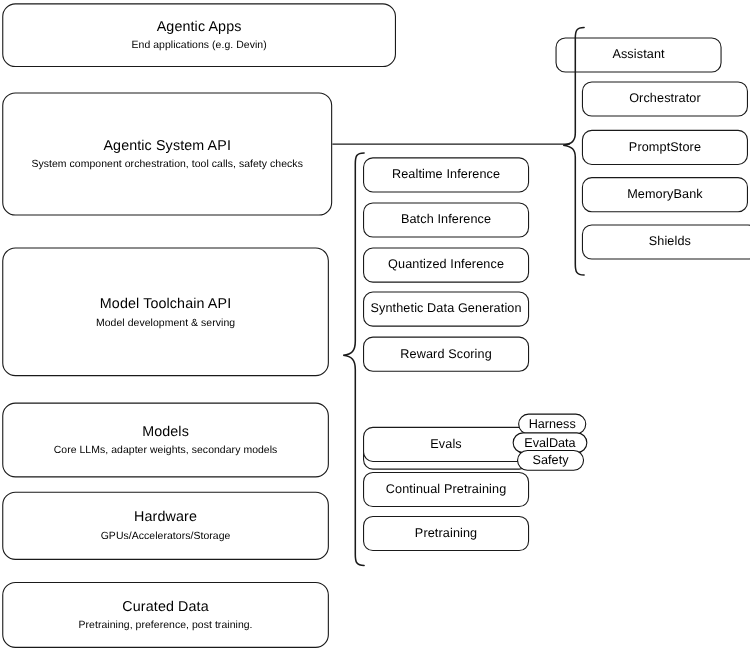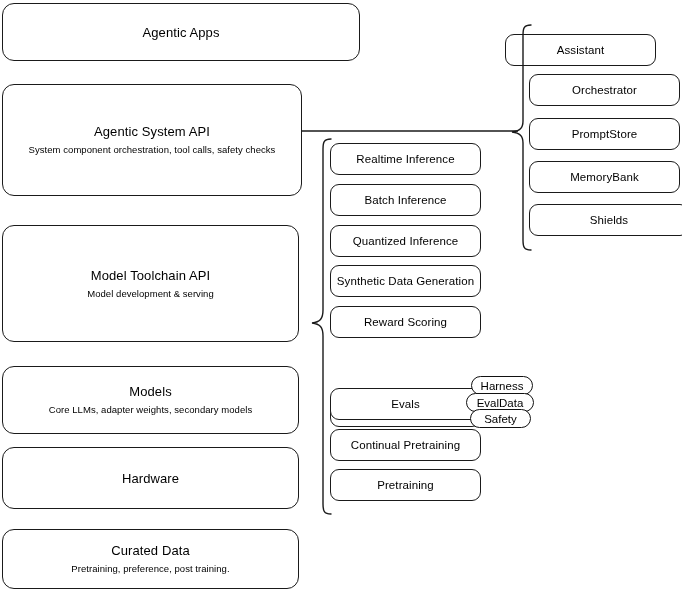--- a/index.html
+++ b/index.html
@@ -83,39 +83,41 @@
   }
   .connector svg { display: block; }
 </style>
 </head>
 <body>
 
 <div id="canvas">
 
   <div class="box" style="left:2px; top:3px; width:358px; height:58px;">
     <div class="layer-title">Agentic Apps</div>
+    <div class="layer-sub">End applications (e.g. Devin)</div>
   </div>
 
   <div class="box" style="left:2px; top:84px; width:300px; height:112px;">
     <div class="layer-title">Agentic System API</div>
     <div class="layer-sub">System component orchestration, tool calls, safety checks</div>
   </div>
 
   <div class="box" style="left:2px; top:225px; width:297px; height:117px;">
     <div class="layer-title">Model Toolchain API</div>
     <div class="layer-sub">Model development &amp; serving</div>
   </div>
 
   <div class="box" style="left:2px; top:366px; width:297px; height:68px;">
     <div class="layer-title">Models</div>
     <div class="layer-sub">Core LLMs, adapter weights, secondary models</div>
   </div>
 
   <div class="box" style="left:2px; top:447px; width:297px; height:62px;">
     <div class="layer-title">Hardware</div>
+    <div class="layer-sub">GPUs/Accelerators/Storage</div>
   </div>
 
   <div class="box" style="left:2px; top:529px; width:297px; height:60px;">
     <div class="layer-title">Curated Data</div>
     <div class="layer-sub">Pretraining, preference, post training.</div>
   </div>
 
   <div class="connector" style="left:302px; top:126px; width:218px; height:10px;">
     <svg width="218" height="10" viewBox="0 0 218 10">
       <path d="M0 5 H216" stroke="#1a1a1a" stroke-width="1.3" fill="none"></path>

